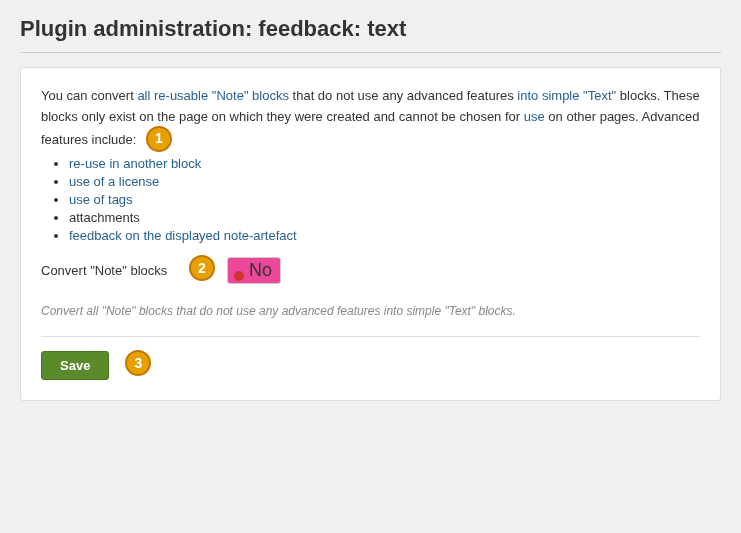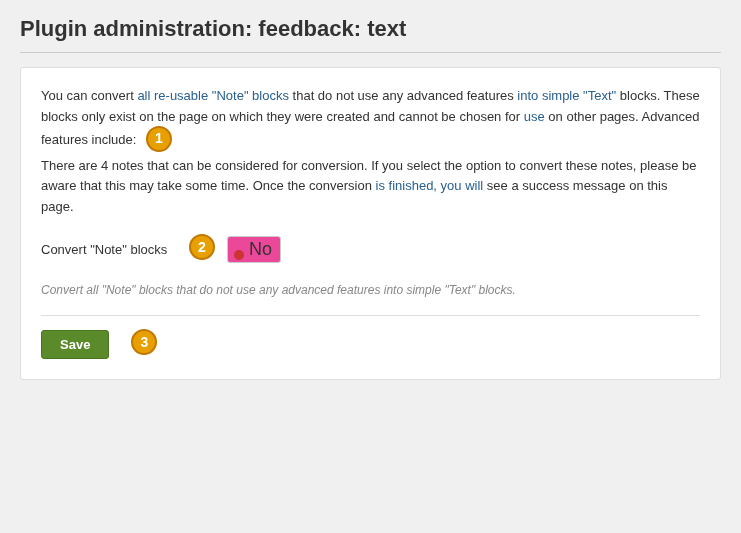--- a/index.html
+++ b/index.html
@@ -160,48 +160,59 @@
 
     .convert-row-wrapper {
       display: flex;
       align-items: center;
       margin-bottom: 10px;
     }
 
     .save-row {
       display: flex;
       align-items: center;
-      gap: 16px;
+      gap: 10px;
       margin-top: 4px;
     }
   </style>
 </head>
 <body>
 
 <div class="page-wrapper">
   <h1 class="page-title">Plugin administration: feedback: text</h1>
 
   <div class="content-card">
 
     <p class="description-text">
       You can convert <a href="#">all re-usable "Note" blocks</a> that do not use any advanced features
       <a href="#">into simple "Text"</a>
       blocks. These blocks only exist on the page on which they were created and cannot be chosen for
       <a href="#">use</a>
       on other pages. Advanced features include:
       <span class="annotation-bubble">1</span>
     </p>
 
-
-    <p class="conversion-note">
-      There are 4 notes that can be considered for conversion. If you select the option to convert these
-      notes, please be aware that this may take some time. Once the conversion
-      <a href="#">is finished, you will</a>
-      see a success message on this page.
-    </p>
+    <ul class="features-list">
+      <li>
+        <a href="#">re-use in another block</a>
+      </li>
+      <li>
+        <a href="#">use of a license</a>
+      </li>
+      <li>
+        <a href="#">use of tags</a>
+      </li>
+      <li>
+        <span>attachments</span>
+      </li>
+      <li>
+        <a href="#">feedback on the </a><a href="#">displayed note-artefact</a>
+      </li>
+    </ul>
+
 
     <div class="convert-row-wrapper">
       <div class="convert-row">
         <span class="convert-label">Convert "Note" blocks</span>
         <span class="annotation-bubble">2</span>
         <div class="toggle-widget">
           <span class="toggle-dot"></span>
           <span>No</span>
         </div>
       </div>

